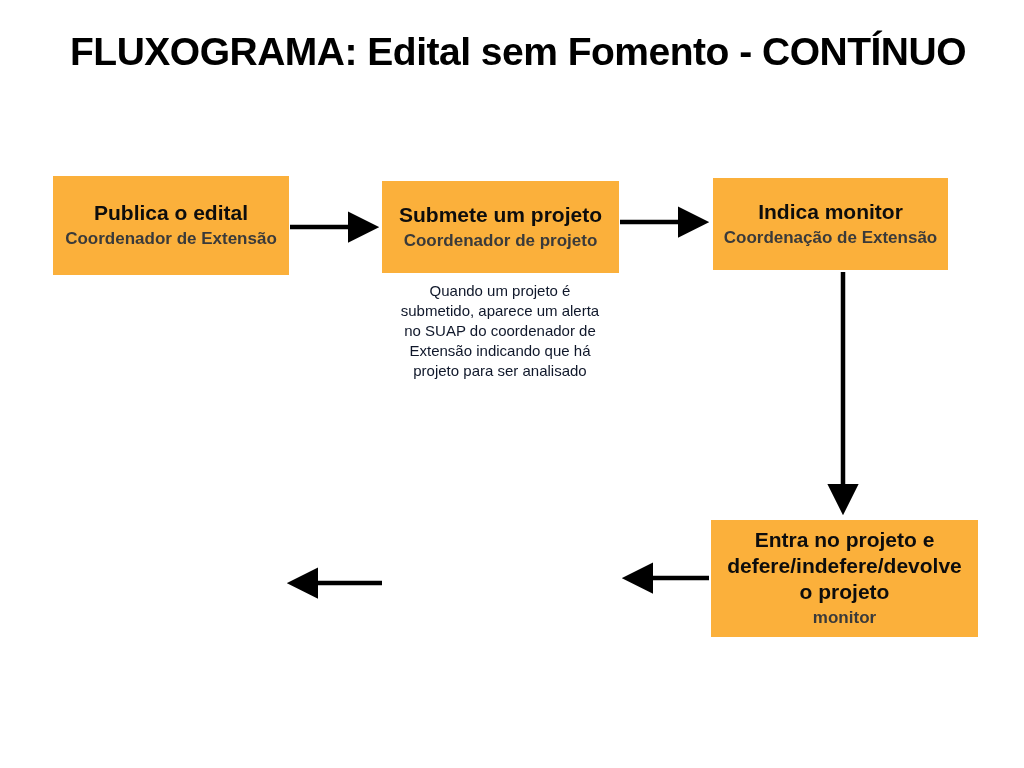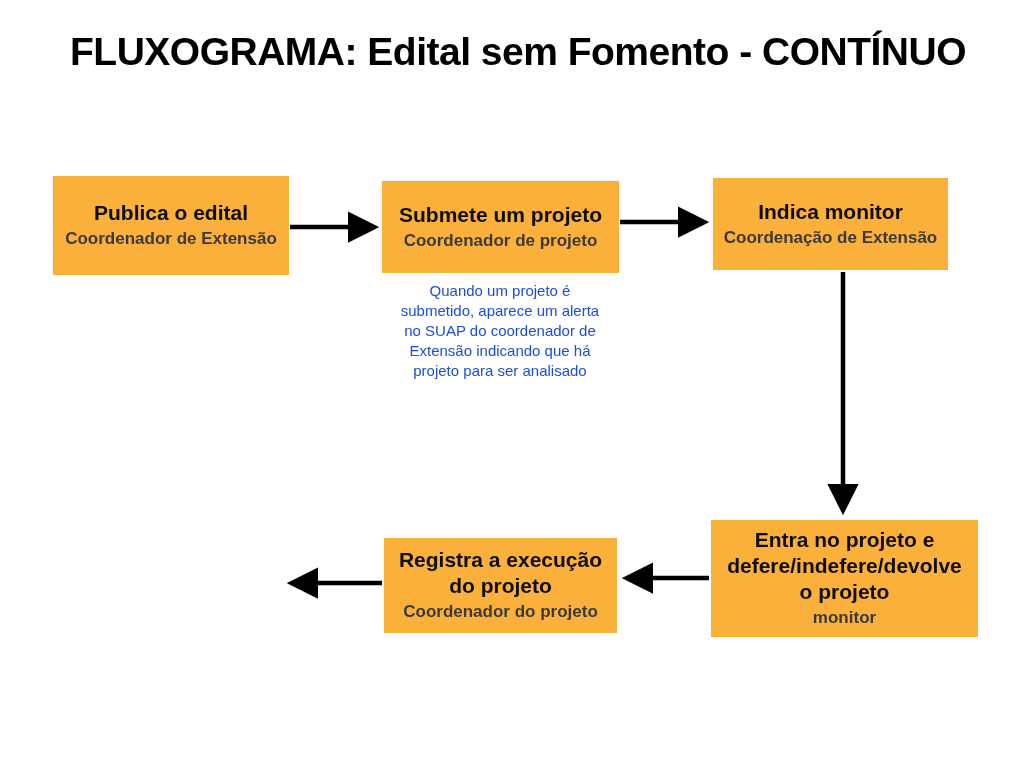--- a/index.html
+++ b/index.html
@@ -59,21 +59,21 @@
   .node-6 { left: 36px;  top: 524px; width: 238px; height: 116px; }
 
   .flow-note {
     position: absolute;
     left: 385px;
     top: 281px;
     width: 218px;
     text-align: center;
     font-size: 15px;
     line-height: 20px;
-    color: #1d4ed8;
+    color: #0f172a;
   }
 
   .arrow-layer {
     position: absolute;
     left: 0;
     top: 0;
     width: 1024px;
     height: 768px;
     pointer-events: none;
   }
@@ -116,21 +116,17 @@
   <div class="node node-3">
     <div class="node-title">Indica monitor</div>
     <div class="node-subtitle">Coordenação de Extensão</div>
   </div>
 
   <div class="node node-4">
     <div class="node-title">Entra no projeto e defere/indefere/devolve o projeto</div>
     <div class="node-subtitle">monitor</div>
   </div>
 
-  <div class="node node-5">
-    <div class="node-title">Registra a execução do projeto</div>
-    <div class="node-subtitle">Coordenador do projeto</div>
-  </div>
 
 
   <div class="flow-note">Quando um projeto é submetido, aparece um alerta no SUAP do coordenador de Extensão indicando que há projeto para ser analisado</div>
 
 </div>
 
 </body></html>

